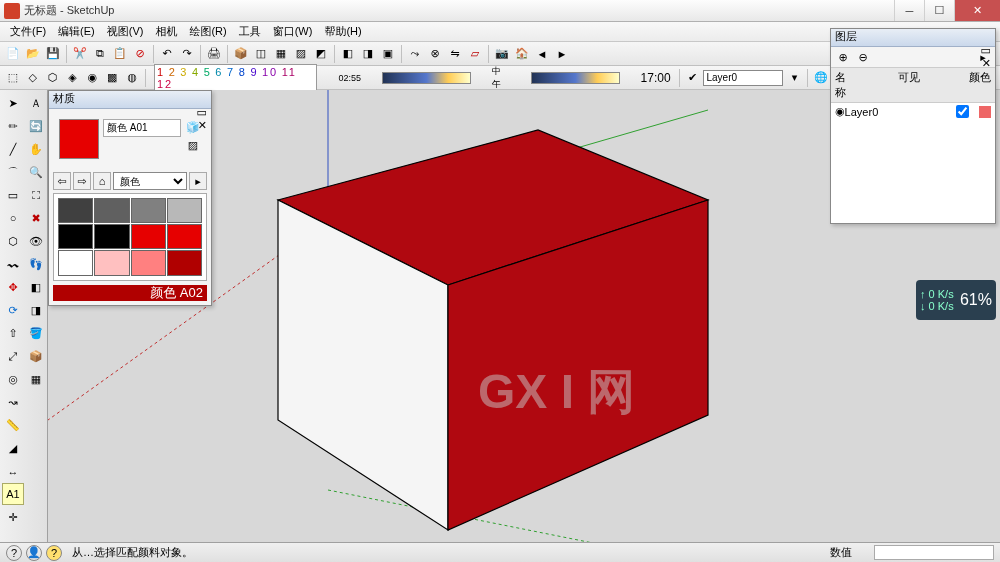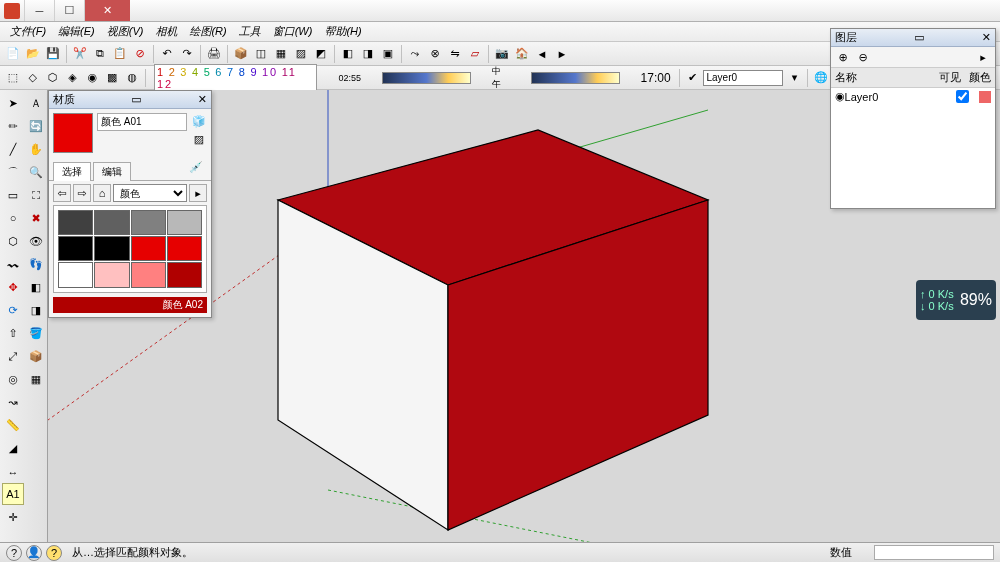--- a/index.html
+++ b/index.html
@@ -5,60 +5,60 @@
 * { margin: 0; padding: 0; box-sizing: border-box; font-family: "Microsoft YaHei", Arial, sans-serif; font-size: 11px; }
 body { width: 1000px; height: 562px; overflow: hidden; background: #d4d4d4; position: relative; }
 
 .titlebar { height: 22px; background: linear-gradient(#fdfdfd, #e8e8e8); display: flex; align-items: center; border-bottom: 1px solid #b0b0b0; }
 .titlebar .icon { width: 16px; height: 16px; margin: 0 4px; background: #d04028; border-radius: 2px; }
 .titlebar .title { flex: 1; color: #333; }
 .winbtns { display: flex; height: 100%; }
 .winbtn { width: 30px; display: flex; align-items: center; justify-content: center; border-left: 1px solid #d0d0d0; color: #333; }
 .winbtn.close { background: #c75050; color: #fff; width: 46px; }
 
-.menubar { height: 20px; background: linear-gradient(#f8f8f8, #ececec); display: flex; align-items: center; padding: 0 4px; border-bottom: 1px solid #c8c8c8; font-style: italic; }
+.menubar { height: 20px; background: linear-gradient(#f8f8f8, #ececec); display: flex; align-items: center; padding: 0 4px; border-bottom: 1px solid #c8c8c8; }
 .menubar span { padding: 2px 6px; cursor: default; }
 
 .toolbar-row { height: 24px; background: linear-gradient(#f6f6f6, #e6e6e6); display: flex; align-items: center; padding: 0 4px; border-bottom: 1px solid #c0c0c0; gap: 2px; }
 .tb { width: 18px; height: 18px; border-radius: 2px; display: inline-flex; align-items: center; justify-content: center; }
 .sep { width: 1px; height: 18px; background: #c0c0c0; margin: 0 2px; }
 
 .main { position: absolute; top: 90px; left: 0; right: 0; bottom: 20px; }
 .viewport { position: absolute; left: 48px; top: 0; right: 0; bottom: 0; background: #d8d8d8; }
 
 .left-tools { position: absolute; left: 0; top: 90px; width: 48px; bottom: 20px; background: linear-gradient(90deg, #f0f0f0, #e0e0e0); border-right: 1px solid #a0a0a0; display: flex; flex-direction: column; flex-wrap: wrap; padding: 2px; gap: 1px; align-content: flex-start; }
 .lt { width: 22px; height: 22px; display: flex; align-items: center; justify-content: center; }
 
 .panel { position: absolute; background: #f4f4f4; border: 1px solid #888; box-shadow: 2px 2px 4px rgba(0,0,0,.2); }
-.panel-title { height: 18px; background: linear-gradient(#e8eef6, #cad8eb); display: flex; align-items: center; padding: 0 4px; font-size: 11px; border-bottom: 1px solid #a0b0c8; }
+.panel-title { height: 18px; background: linear-gradient(#e8eef6, #cad8eb); display: flex; align-items: flex-start; padding: 0 4px; font-size: 11px; border-bottom: 1px solid #a0b0c8; flex-direction: column; }
 .panel-title .close-x { margin-left: auto; cursor: pointer; font-size: 11px; }
 
 .material-panel { left: 48px; top: 90px; width: 164px; }
-.material-preview { display: flex; padding: 4px; align-items: flex-start; gap: 4px; }
+.material-preview { display: flex; padding: 10px; align-items: flex-start; gap: 4px; }
 .mat-swatch { width: 40px; height: 40px; background: #e60000; border: 1px solid #888; }
 .mat-name { flex: 1; height: 18px; border: 1px solid #aaa; background: #fff; padding: 0 3px; display: flex; align-items: center; font-size: 10px; }
 .mat-icons-r { display: flex; flex-direction: column; gap: 2px; }
 .small-icon { width: 16px; height: 16px; display: flex; align-items: center; justify-content: center; border: 1px solid transparent; }
 
 .mat-tabs { display: flex; border-bottom: 1px solid #aaa; padding: 0 4px; gap: 2px; margin-top: 4px; }
 .mat-tab { padding: 2px 8px; background: #f8f8f8; border: 1px solid #aaa; border-bottom: none; font-size: 10px; position: relative; top: 1px; }
 .mat-tab.active { background: #fff; }
 .eyedrop { margin-left: auto; width: 18px; height: 18px; }
 
 .mat-nav { display: flex; padding: 3px 4px; gap: 2px; align-items: center; }
 .nav-btn { width: 18px; height: 18px; border: 1px solid #aaa; background: #f0f0f0; display: flex; align-items: center; justify-content: center; }
 .mat-select { flex: 1; height: 18px; border: 1px solid #888; background: #fff; font-size: 10px; padding: 0 2px; }
 
 .color-grid { display: grid; grid-template-columns: repeat(4, 1fr); gap: 1px; padding: 4px; background: #fff; margin: 0 4px 4px; border: 1px solid #aaa; }
 .color-cell { aspect-ratio: 1.4; border: 1px solid #666; }
-.color-label { height: 16px; background: #b00000; color: #fff; font-size: 10px; display: flex; align-items: center; justify-content: flex-end; padding: 0 4px; margin: 0 4px 4px; }
+.color-label { height: 16px; background: #b00000; color: #fff; font-size: 13px; display: flex; align-items: center; justify-content: flex-end; padding: 0 4px; margin: 0 4px 4px; }
 
 .layers-panel { right: 4px; top: 28px; width: 166px; }
 .layers-head { display: flex; padding: 2px 4px; gap: 4px; align-items: center; }
-.layers-cols { display: flex; background: #e8e8e8; border-top: 1px solid #ccc; border-bottom: 1px solid #ccc; font-size: 10px; }
+.layers-cols { display: flex; background: #e8e8e8; border-top: 1px solid #ccc; border-bottom: 1px solid #ccc; font-size: 10px; gap: 41px; }
 .layers-cols div { padding: 2px 4px; }
 .layer-row { display: flex; align-items: center; padding: 2px 4px; font-size: 10px; background: #fff; }
 .layer-row .n { flex: 1; }
 .layer-body { height: 120px; background: #fff; }
 
 .statusbar { position: absolute; bottom: 0; left: 0; right: 0; height: 20px; background: linear-gradient(#f0f0f0, #e0e0e0); border-top: 1px solid #a0a0a0; display: flex; align-items: center; padding: 0 6px; font-size: 11px; }
 .status-icon { width: 16px; height: 16px; margin-right: 4px; border-radius: 50%; border: 1px solid #888; display: inline-flex; align-items: center; justify-content: center; }
 .status-val { margin-left: auto; display: flex; align-items: center; gap: 22px; }
 .status-val input { width: 120px; height: 15px; border: 1px solid #aaa; background: #fff; font-size: 10px; }
 
@@ -71,20 +71,21 @@
 .tl-numbers { font-size: 7px; letter-spacing: 1.8px; background: #fff; border: 1px solid #999; padding: 1px 2px; }
 .tl-num { display: inline-block; }
 .tl-track { width: 90px; height: 12px; background: linear-gradient(90deg, #223355 0%, #5577cc 50%, #ffcc55 75%, #ffffcc 100%); border: 1px solid #888; position: relative; }
 .tl-layer { border: 1px solid #888; background: #fff; padding: 0 2px; height: 16px; font-size: 10px; width: 80px; }
 </style>
 </head>
 <body>
 
 <div class="titlebar">
   <div class="icon"></div>
+  <div class="title">无标题 - SketchUp</div>
   <div class="winbtns">
     <div class="winbtn">─</div>
     <div class="winbtn">☐</div>
     <div class="winbtn close">✕</div>
   </div>
 </div>
 
 <div class="menubar">
   <span>文件(F)</span>
   <span>编辑(E)</span>
@@ -209,43 +210,39 @@
       <line x1="280" y1="130" x2="660" y2="20" stroke="#30a030" stroke-width="1"></line>
       <line x1="280" y1="130" x2="280" y2="0" stroke="#3050c0" stroke-width="1"></line>
       <line x1="280" y1="400" x2="680" y2="480" stroke="#30a030" stroke-dasharray="3,3" stroke-width="1"></line>
 
       <polygon points="230,110 490,40 660,110 400,195" fill="#b00810" stroke="#000" stroke-width="1.2"></polygon>
 
       <polygon points="230,110 400,195 400,440 230,330" fill="#f5f5f5" stroke="#000" stroke-width="1.2"></polygon>
 
       <polygon points="400,195 660,110 660,325 400,440" fill="#b00810" stroke="#000" stroke-width="1.2"></polygon>
     </svg>
+    <div class="watermark">GX I 网</div>
   </div>
 </div>
 
 <div class="panel material-panel">
   <div class="panel-title">
     <span>材质</span>
     <span class="close-x">▭</span>
     <span class="close-x">✕</span>
   </div>
   <div class="material-preview">
     <div class="mat-swatch"></div>
     <div style="flex:1">
       <div class="mat-name">颜色 A01</div>
     </div>
     <div class="mat-icons-r">
       <div class="small-icon">🧊</div>
       <div class="small-icon">▨</div>
     </div>
-  </div>
-  <div class="mat-tabs">
-    <div class="mat-tab active">选择</div>
-    <div class="mat-tab">编辑</div>
-    <div class="eyedrop">💉</div>
   </div>
   <div class="mat-nav">
     <div class="nav-btn">⇦</div>
     <div class="nav-btn">⇨</div>
     <div class="nav-btn">⌂</div>
     <select class="mat-select">
       <option>颜色</option>
     </select>
     <div class="nav-btn">▸</div>
   </div>
@@ -291,21 +288,21 @@
       <span style="width:12px;height:12px;background:#e66;display:inline-block"></span>
     </div>
   </div>
 </div>
 
 <div class="speed-widget">
   <div>
     <div>↑ <span>0 K/s</span></div>
     <div>↓ <span>0 K/s</span></div>
   </div>
-  <div class="pct">89%</div>
+  <div class="pct">61%</div>
 </div>
 
 <div class="statusbar">
   <div class="status-icon">?</div>
   <div class="status-icon">👤</div>
   <div class="status-icon" style="background:#ffe070">?</div>
   <span style="margin-left:6px">从…选择匹配颜料对象。</span>
   <div class="status-val">
     <span>数值</span>
     <input style="">

